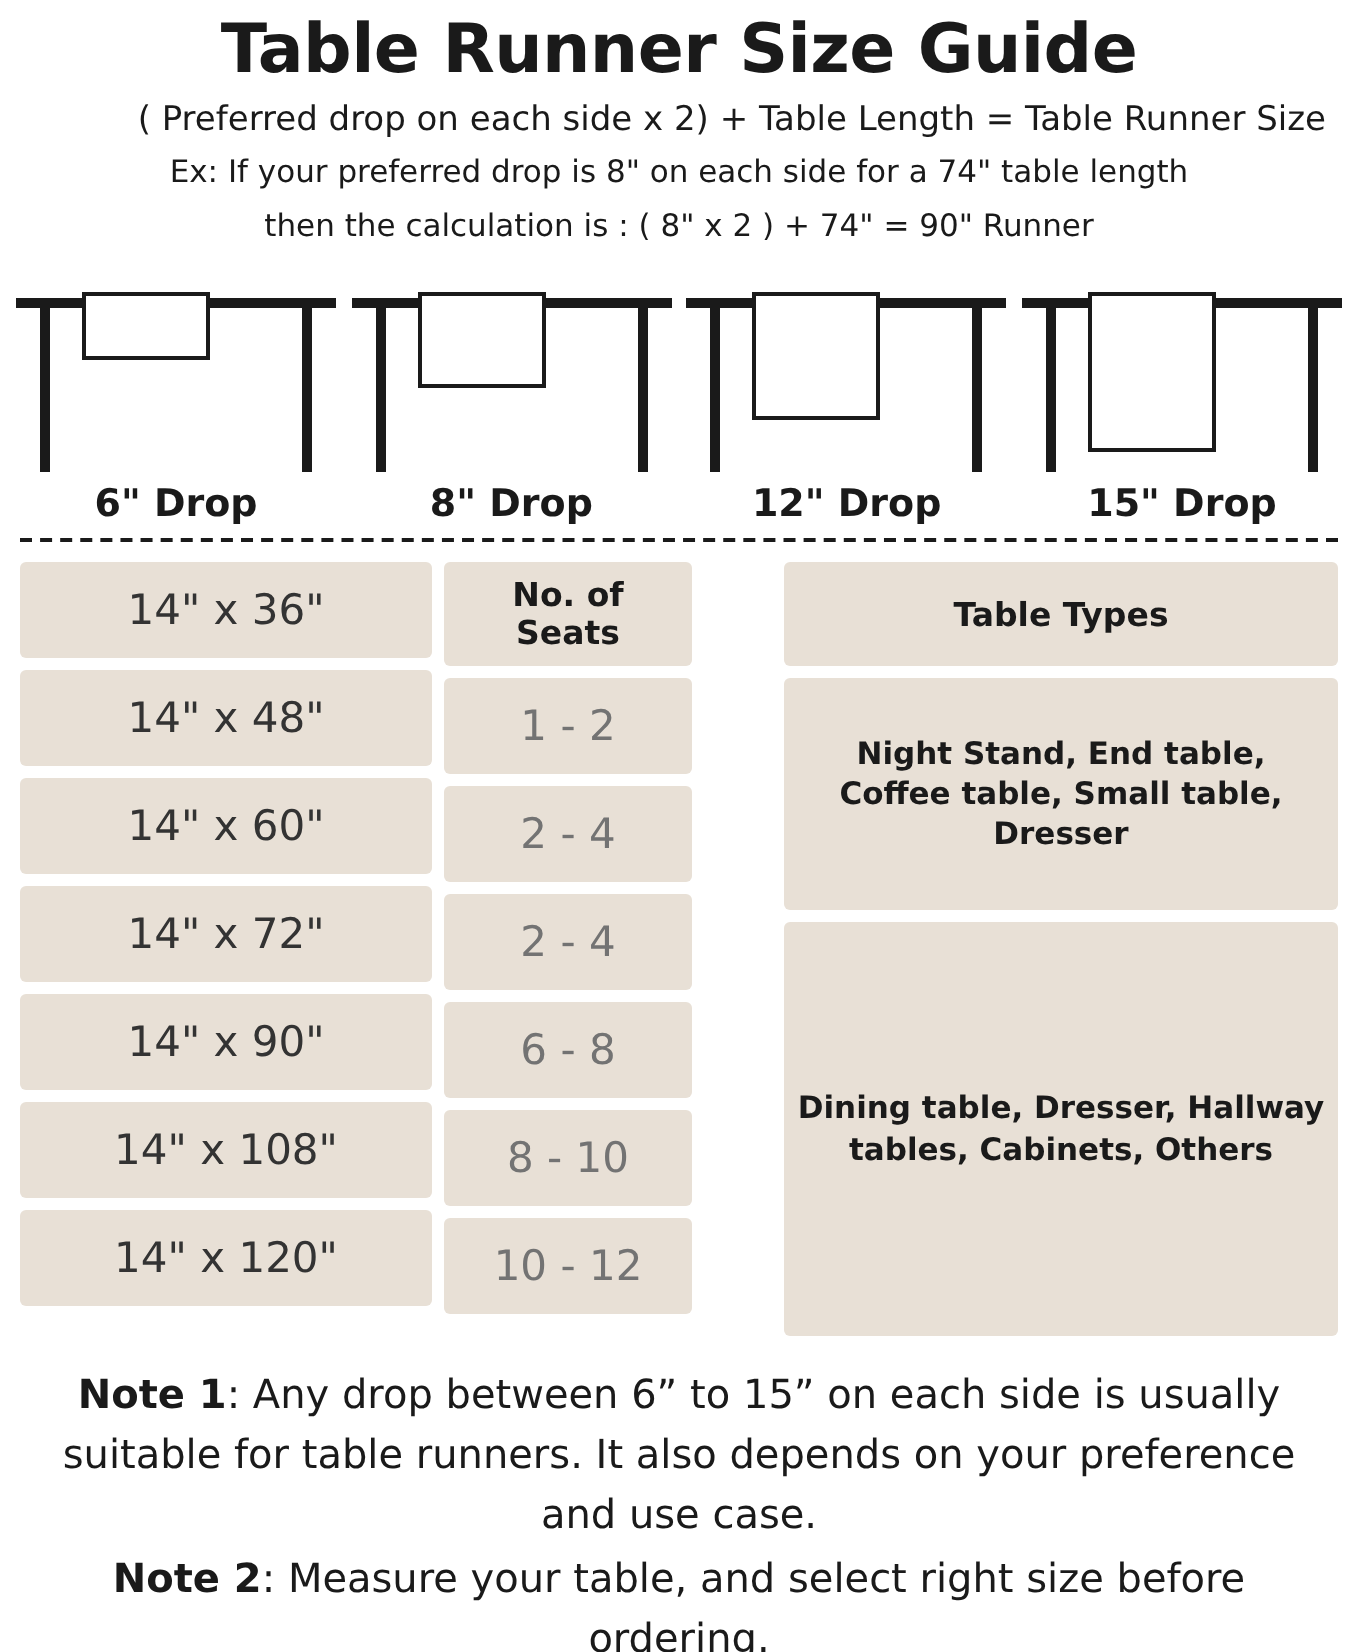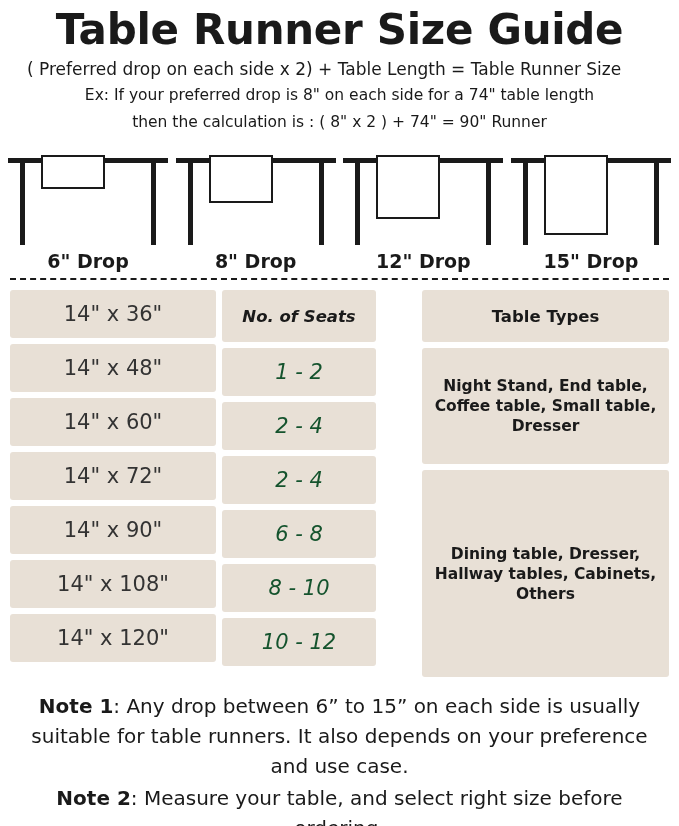--- a/index.html
+++ b/index.html
@@ -17,28 +17,28 @@
   .page {
     width: 679px;
     height: 826px;
     position: relative;
     box-sizing: border-box;
   }
 
   
   .title {
     text-align: center;
-    font-size: 42px;
+    font-size: 34px;
     font-weight: bold;
     letter-spacing: -0.3px;
     margin: 6px 0 2px 0;
     line-height: 1.15;
   }
   .formula {
-    text-align: left;
+    text-align: right;
     font-size: 17px;
     margin: 4px 16px 2px 0;
     line-height: 1.3;
     padding-left: 27px;
   }
   .example {
     text-align: center;
     font-size: 15.5px;
     line-height: 1.45;
     margin: 4px 14px 0 14px;
@@ -97,21 +97,21 @@
     border-top: 2.5px dashed #1a1a1a;
   }
 
   
   .table-wrap {
     margin: 10px 10px 0 10px;
     display: flex;
     gap: 6px;
   }
   .col-sizes { width: 206px; }
-  .col-seats { width: 154px; font-style: italic; }
+  .col-seats { width: 124px; }
   .col-types { flex: 1; padding-left: 40px; }
 
   .cell {
     background: #e8e0d6;
     border-radius: 3px;
     margin-bottom: 6px;
     display: flex;
     align-items: center;
     justify-content: center;
     text-align: center;
@@ -130,21 +130,21 @@
     margin-top: 2px;
   }
   .size-cell {
     height: 48px;
     font-size: 21px;
     color: #333;
   }
   .seat-cell {
     height: 48px;
     font-size: 21px;
-    color: #14532d;
+    color: #737373;
   }
   .type-cell {
     font-size: 15.5px;
     font-weight: bold;
     line-height: 1.3;
     color: #1a1a1a;
   }
   .t1 { height: 116px; }
   .t2 { height: 50px; }
   .t3 { height: 207px; }

